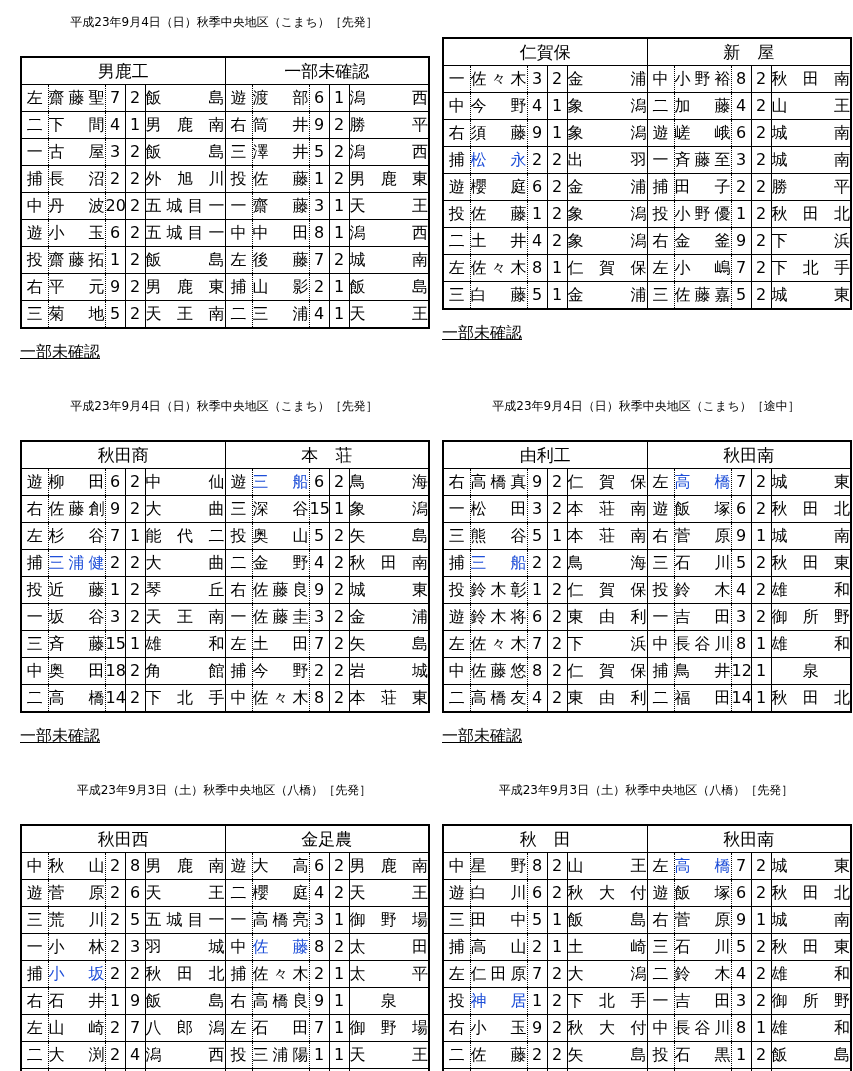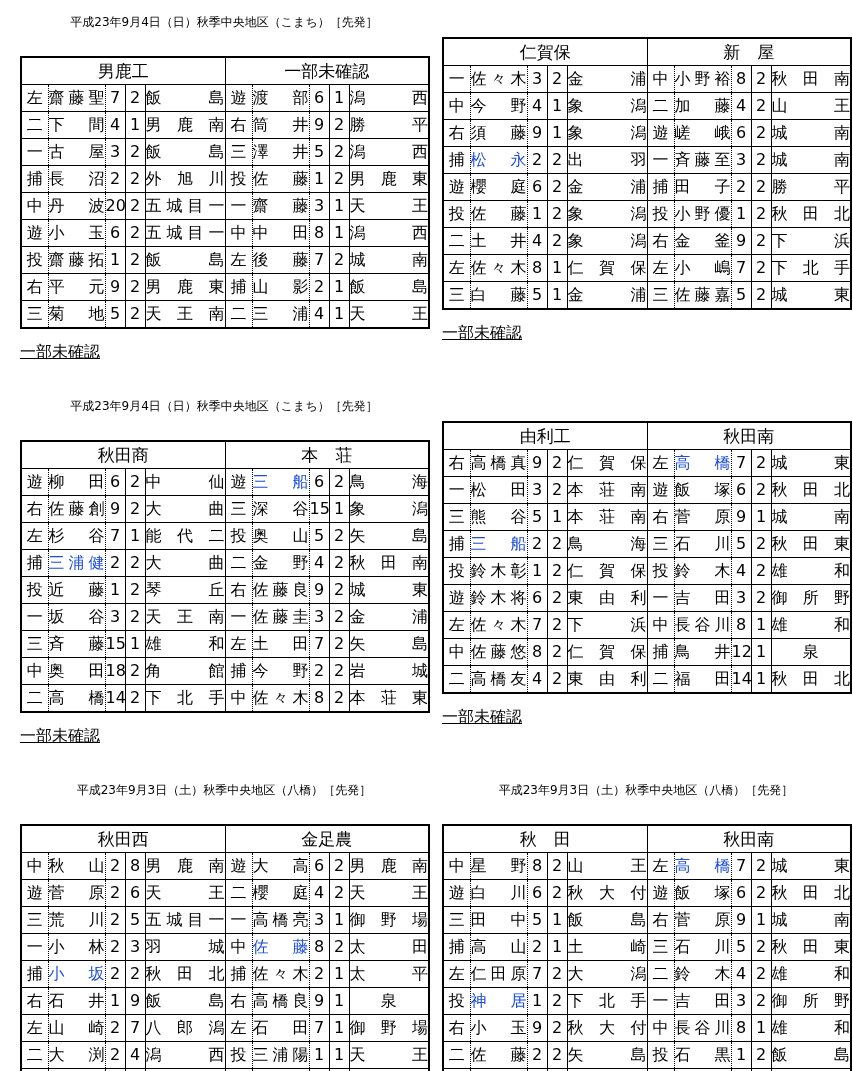--- a/index.html
+++ b/index.html
@@ -529,20 +529,21 @@
     <td class="num">8</td>
     <td class="grade">2</td>
     <td class="school">本荘東</td>
   </tr>
 </tbody>
     </table>
     <div class="board-note">一部未確認</div>
   </section>
 
   <section class="board">
+    <div class="board-title">平成23年9月4日（日）秋季中央地区（こまち）［途中］</div>
     <table class="lineup">
       <colgroup>
         <col style="width:27px">
             <col style="width:57px">
             <col style="width:20px">
             <col style="width:20px">
             <col style="width:80px">
         <col style="width:27px">
             <col style="width:57px">
             <col style="width:20px">

